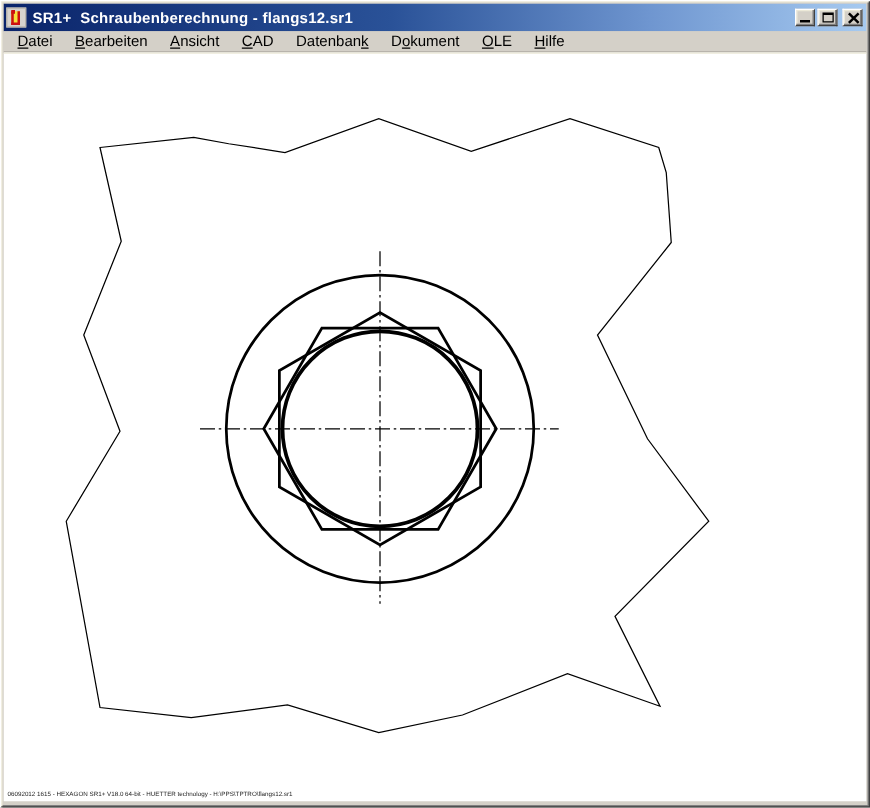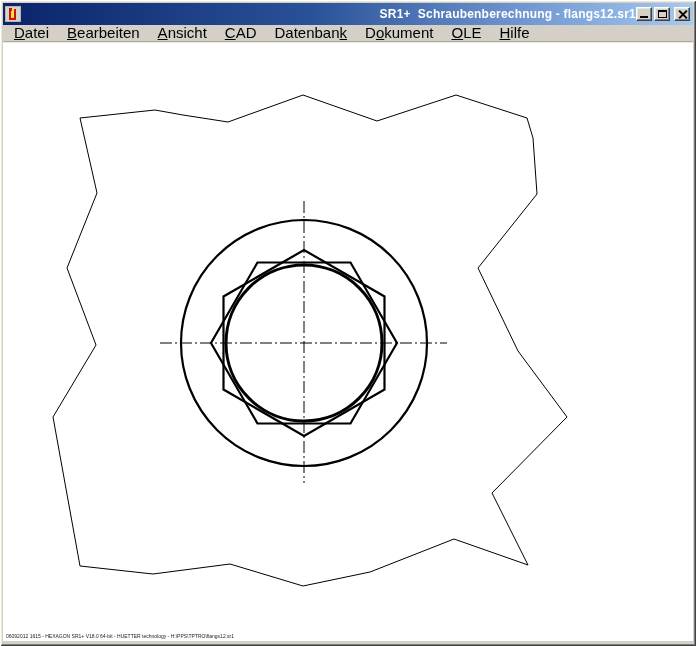--- a/index.html
+++ b/index.html
@@ -8,21 +8,21 @@
     position:relative; width:696px; height:646px;
     background:#d4d0c8;
     padding:3px 3px 5px 3px;
     box-shadow: inset 1px 1px 0 #ffffff, inset -1px -1px 0 #404040,
                 inset 2px 2px 0 #ece9d8, inset -2px -2px 0 #808080;
     display:flex; flex-direction:column;
   }
   .titlebar {
     height:22px; flex:0 0 22px;
     background:linear-gradient(90deg,#0a246a 0%,#2a5298 45%,#6f96d0 75%,#a6caf0 100%);
-    display:flex; align-items:center; padding:0 3px 0 2px;text-align:right;
+    display:flex; align-items:center; padding:0 3px 0 2px;
   }
   .app-icon { width:16px; height:16px; position:relative; background:#d6d3ce; flex:0 0 16px;
     border:1px solid #b8b4ac; }
   .app-icon .flask { position:absolute; left:3px; top:2px; width:7px; height:11px;
     background:#f6e23a; border:2px solid #cc1111; border-top:none; }
   .app-icon .dot { position:absolute; left:3px; top:1px; width:3px; height:3px; background:#cc1111; }
   .title-text { color:#ffffff; font-weight:bold; font-size:12px; margin-left:5px;
     white-space:pre; flex:1 1 auto; overflow:hidden; letter-spacing:0.2px; }
   .win-buttons { display:flex; align-items:center; gap:2px; }
   .win-btn {
@@ -37,21 +37,21 @@
   .glyph-max { width:9px; height:8px; border:1px solid #000; border-top:2px solid #000; }
   .glyph-close { position:relative; width:9px; height:9px; }
   .glyph-close::before, .glyph-close::after {
     content:""; position:absolute; left:4px; top:-1px; width:2px; height:11px; background:#000;
   }
   .glyph-close::before { transform:rotate(45deg); }
   .glyph-close::after { transform:rotate(-45deg); }
   .menubar {
     height:17px; flex:0 0 17px; background:#d4d0c8;
     display:flex; align-items:center; padding-left:2px;
-    font-size:15px; color:#000;
+    font-size:12px; color:#000;
     border-bottom:1px solid #aeaaa2;
   }
   .menu-item { padding:1px 9px 2px 9px; cursor:default; }
   .menu-item u { text-decoration:underline; }
   .client {
     position:relative; flex:1 1 auto; background:#ffffff; overflow:hidden;
     border-top:1px solid #ece9d8;
   }
   .client svg { position:absolute; left:0; top:0; }
   .status-text {

